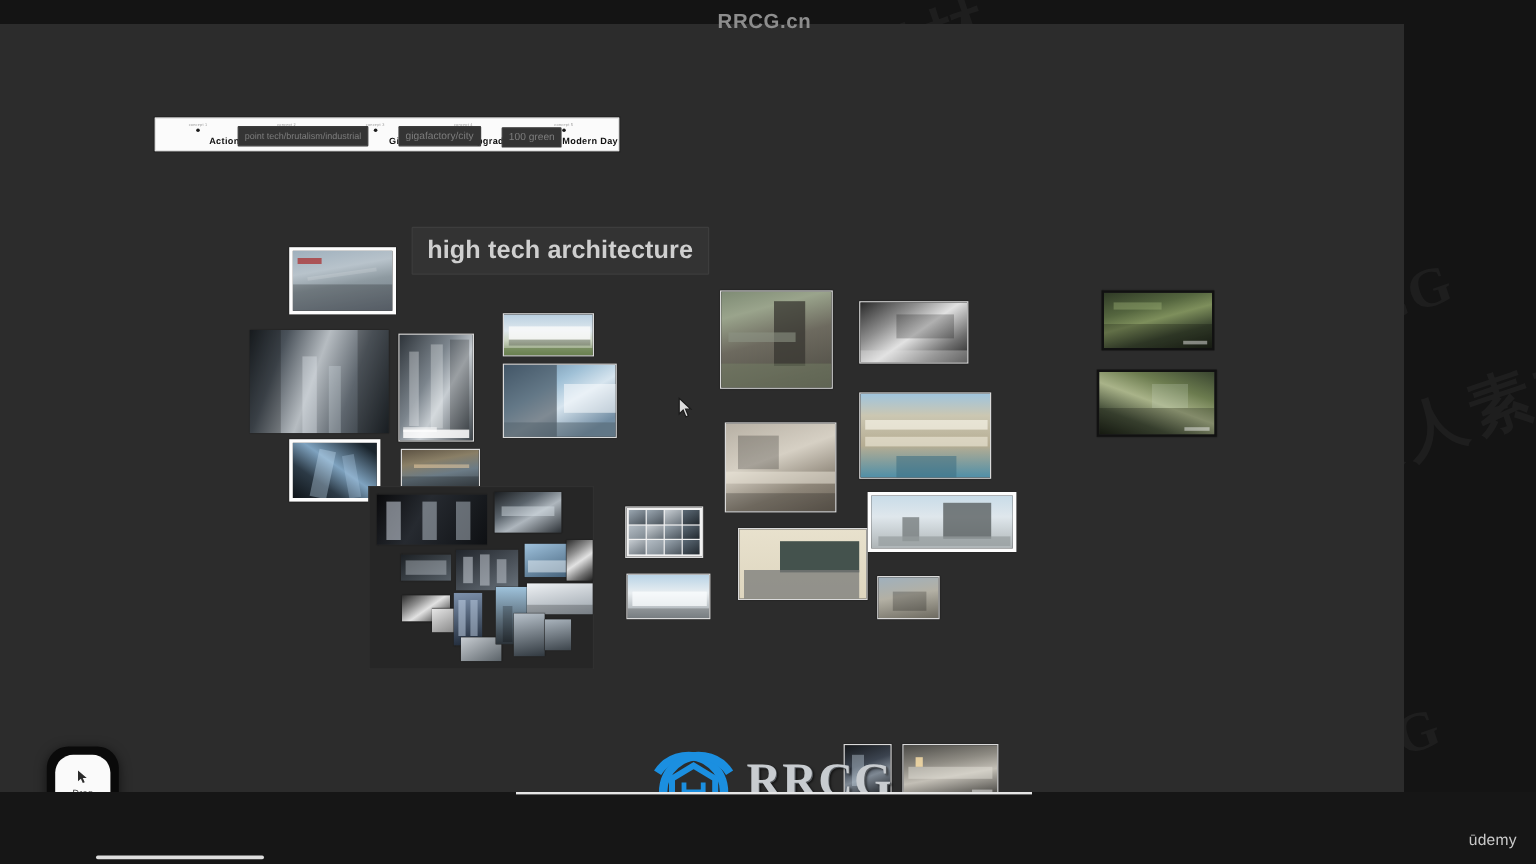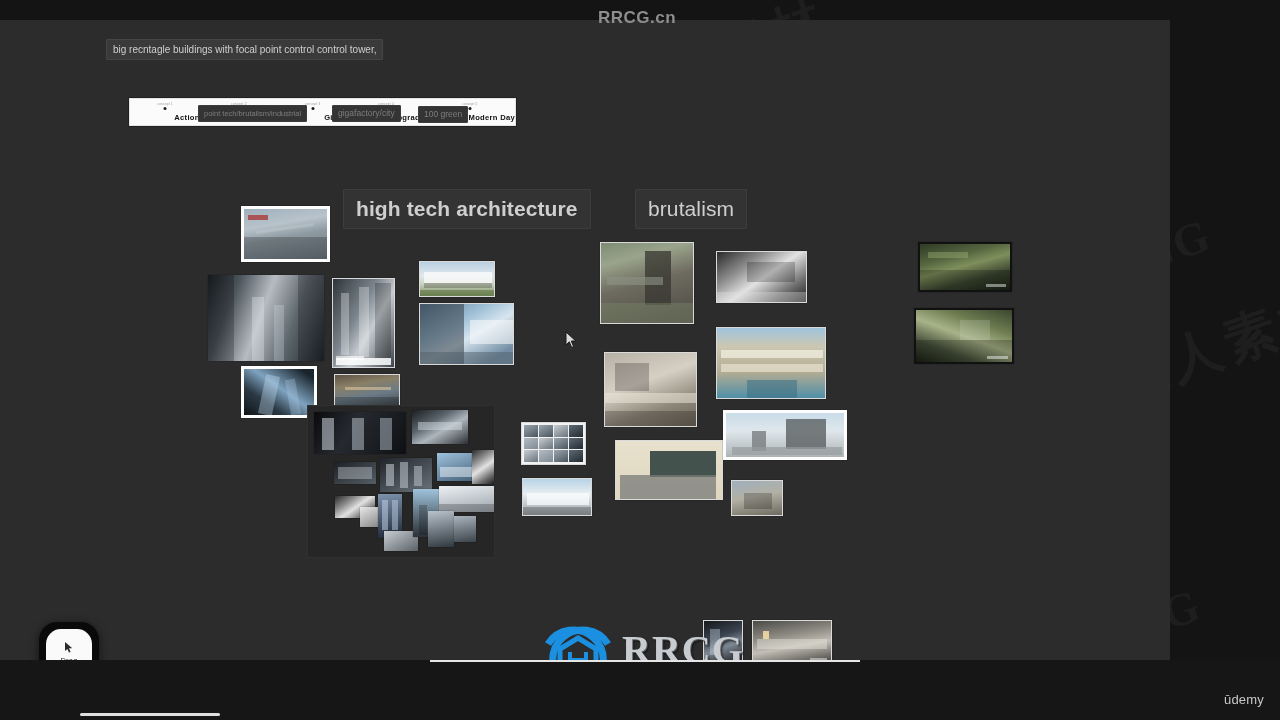--- a/index.html
+++ b/index.html
@@ -233,21 +233,20 @@
     <div class="wm lat" style="left:870px;  top:400px;">RRCG</div>
     <div class="wm cjk" style="left:930px;  top:470px;">人人素材</div>
     <div class="wm lat" style="left:1070px; top:230px;">RRCG</div>
     <div class="wm cjk" style="left:1110px; top:310px;">人人素材</div>
     <div class="wm lat" style="left:1060px; top:600px;">RRCG</div>
     <div class="wm cjk" style="left:870px;  top:660px;">人人素材</div>
   </div>
 
   <div id="canvas">
 
-    <div class="note" style="left:106px; top:19px;">big recntagle buildings with focal point control control tower,</div>
 
     <div id="timeline">
       <div class="tl-step">
         <span class="tl-micro">concept 1</span>
         <span class="tl-dot"></span>
         <span class="tl-label">Action</span>
       </div>
       <div class="tl-step">
         <span class="tl-micro">concept 2</span>
         <span class="tl-dot"></span>
@@ -378,21 +377,20 @@
         <i class="streak dk" style="left:0; top:18px; width:100%; height:8px;"></i>
       </div>
       <div class="img" style="left:120px; top:105px; width:26px; height:36px;">
         <i class="ph" style="background:linear-gradient(170deg,#b9c3cc,#30383f);"></i>
       </div>
       <div class="img" style="left:146px; top:110px; width:22px; height:26px;">
         <i class="ph" style="background:linear-gradient(170deg,#aab4bd,#3c444b);"></i>
       </div>
     </div>
 
-    <div class="heading" style="left:635px; top:169px;">brutalism</div>
 
     <div class="img thin-border" style="left:600px; top:222px; width:94px; height:82px;">
       <i class="ph" style="background:linear-gradient(165deg,#7e8b74 0%,#9aa48c 22%,#6d6a5f 50%,#4c4a42 100%);"></i>
       <i class="streak dk" style="left:44px; top:8px; width:26px; height:54px; background:rgba(55,54,48,.75);"></i>
       <i class="streak" style="left:6px; top:34px; width:56px; height:8px; background:rgba(140,146,132,.6);"></i>
       <i class="streak" style="left:0; top:60px; width:100%; height:22px; background:rgba(120,132,104,.45);"></i>
     </div>
 
     <div class="img thin-border" style="left:716px; top:231px; width:91px; height:52px;">
       <i class="ph bw-photo"></i>

